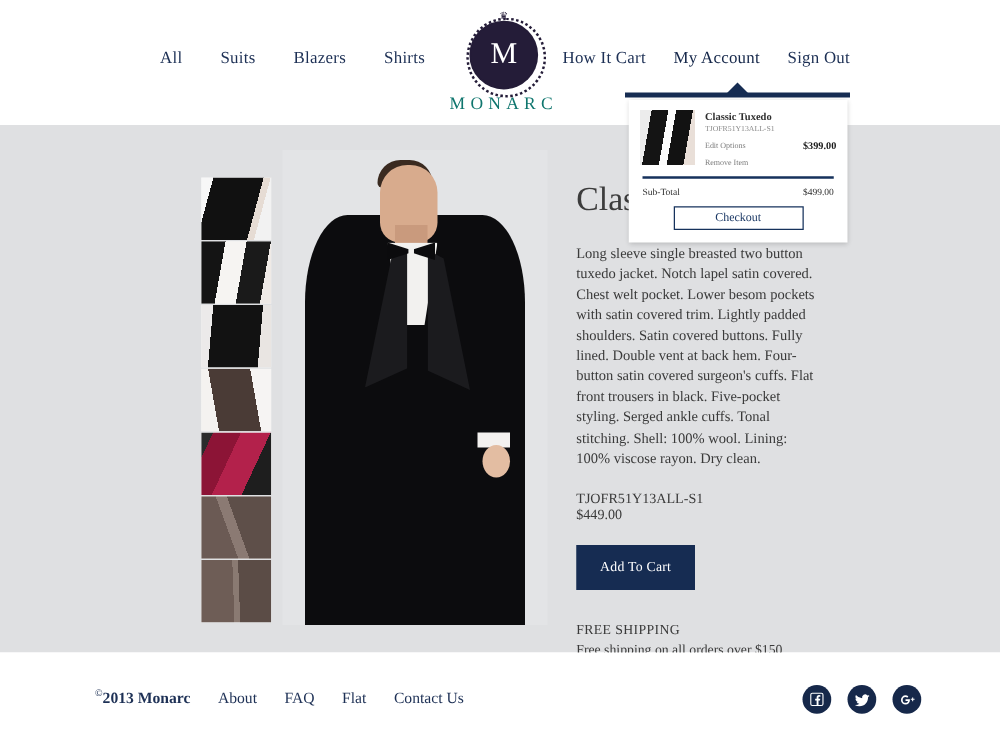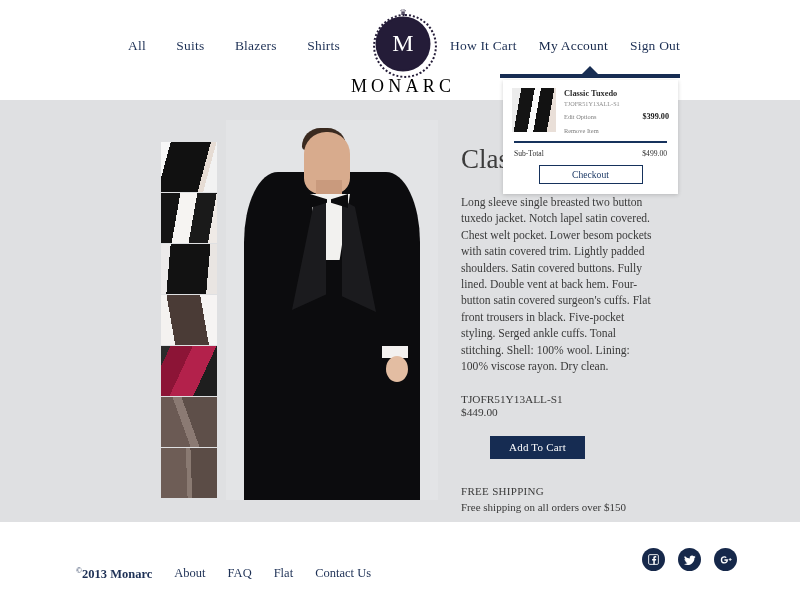--- a/index.html
+++ b/index.html
@@ -51,21 +51,21 @@
     color: #ffffff; font-family: "Liberation Serif", serif;
     font-size: 24px; line-height: 1; font-weight: normal;
     position: relative; top: -1px;
   }
   #logo-crown {
     position: absolute; top: -9px; left: 50%; transform: translateX(-50%);
     font-size: 8px; color: #241c38; line-height: 1;
   }
   #logo-word {
     margin-top: 6px; font-family: "Liberation Serif", serif;
-    font-size: 18px; letter-spacing: 4.2px; color: #000000;
+    font-size: 14px; letter-spacing: 4.2px; color: #0f766e;
     white-space: nowrap;
   }
 
   
   #nav-active-bar {
     position: absolute; left: 500px; top: 74px; width: 180px; height: 4px;
     background: #162c52;
   }
   #nav-caret {
     position: absolute; left: 581px; top: 66px;
@@ -154,25 +154,25 @@
   #product-title {
     font-size: 27px; color: #3c3c3c; line-height: 1.1; white-space: nowrap;
   }
   #product-desc {
     margin-top: 20px; width: 192px;
     font-size: 11.6px; line-height: 1.42; color: #3a3a3a;
   }
   #product-sku { margin-top: 17px; font-size: 11.3px; color: #3a3a3a; }
   #product-price { margin-top: 1px; font-size: 11.3px; color: #3a3a3a; }
   .primary-btn {
-    margin-top: 18px; width: 95px; height: 23px;
+    margin-top: 18px; width: 95px; height: 36px;
     background: #162c52; color: #ffffff; border: none;
     font-family: "Liberation Serif", serif; font-size: 11px;
     display: flex; align-items: center; justify-content: center;
-    cursor: pointer; letter-spacing: .2px; margin-left: 29px;
+    cursor: pointer; letter-spacing: .2px;
   }
   #shipping { margin-top: 24px; font-size: 11px; color: #3a3a3a; line-height: 1.5; }
   #shipping .ship-title { letter-spacing: .3px; }
 
   
   #cart {
     position: absolute; left: 503px; top: 80px; width: 175px;
     background: #ffffff; padding: 8px 9px 10px 9px;
     box-shadow: 0 1px 4px rgba(0,0,0,.18);
     z-index: 30;
@@ -203,22 +203,22 @@
     font-family: "Liberation Serif", serif; font-size: 9.6px;
     display: flex; align-items: center; justify-content: center; cursor: pointer;
   }
 
   
   #footer {
     position: absolute; left: 0; top: 522px; width: 800px; height: 78px;
     background: #ffffff;
   }
   #footer-links {
-    position: absolute; left: 76px; top: 44px;
-    display: flex; align-items: flex-start;
+    position: absolute; left: 76px; top: 28px;
+    display: flex; align-items: flex-end;
   }
   #copyright {
     font-size: 12.5px; font-weight: bold; color: #1d3055;
     margin-right: 22px; white-space: nowrap;
   }
   #copyright sup { font-size: 8px; font-weight: normal; vertical-align: super; }
   .footer-link {
     font-size: 12.5px; color: #1d3055; margin-right: 22px;
     cursor: pointer; white-space: nowrap;
   }

